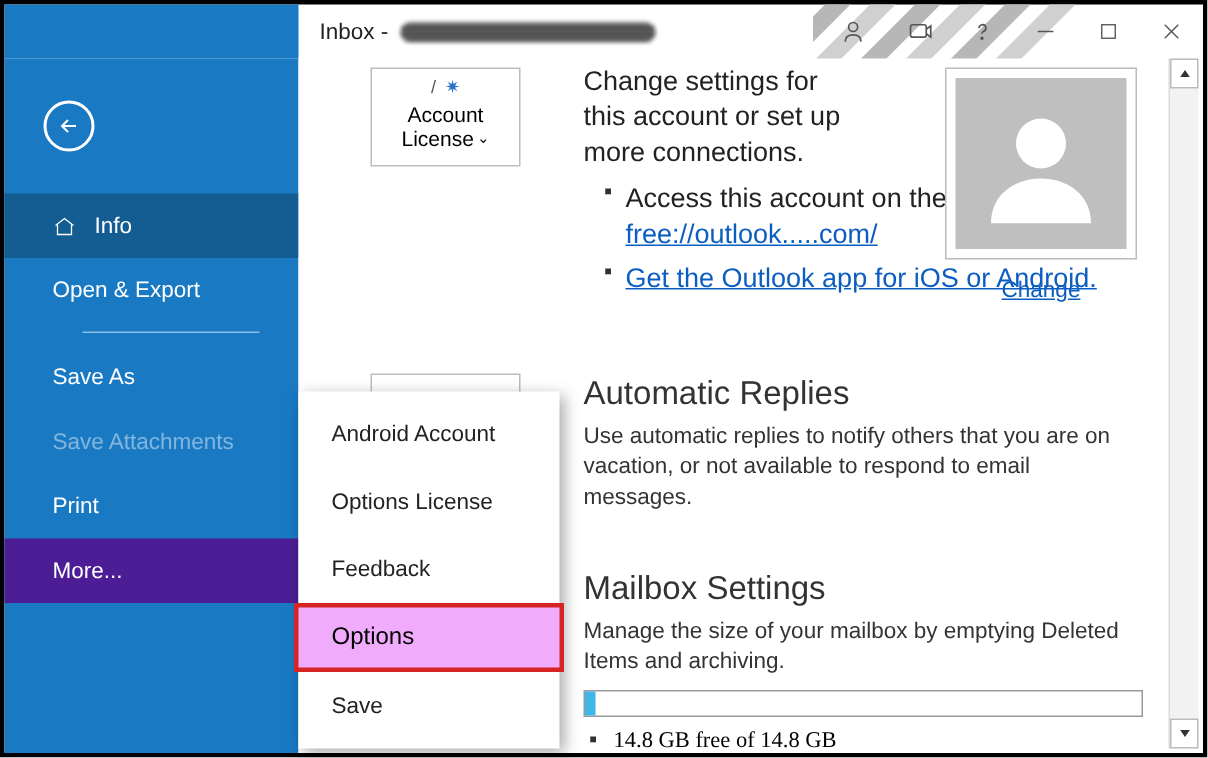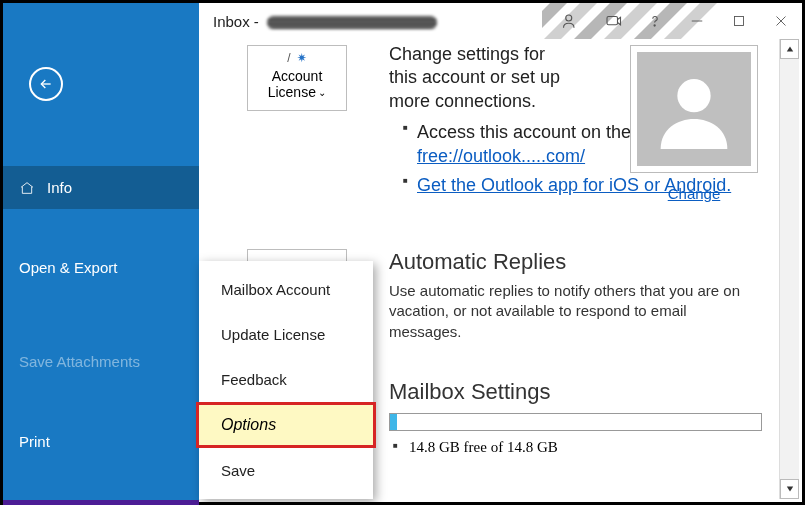--- a/index.html
+++ b/index.html
@@ -28,21 +28,21 @@
   .ti.max svg{stroke-width:1.2}
   .ti.close svg{stroke-width:1.2}
 
   .body { display: flex; height: calc(100% - 36px); position:relative; z-index:1;}
 
   
   .sidebar { width: 196px; background: #1979c3; color: #fff; display:flex; flex-direction:column; }
   .back { padding: 28px 0 28px 26px; }
   .back-circle { width: 34px; height: 34px; border: 2px solid #fff; border-radius: 50%; display:flex; align-items:center; justify-content:center;}
   .back-circle svg { width:16px; height:16px; stroke:#fff; fill:none; stroke-width:2;}
-  .sb-item { padding: 13px 0 13px 16px; font-size: 15px; color:#fff; display:flex; align-items:center; gap:12px; cursor:pointer;margin-top:37px;}
+  .sb-item { padding: 13px 0 13px 32px; font-size: 15px; color:#fff; display:flex; align-items:center; gap:12px; cursor:pointer;}
   .sb-item.selected { background: #135d93; }
   .sb-item.more-sel { background: #4c1d95; }
   .sb-item .ico { width:16px; height:16px; display:inline-flex; align-items:center; justify-content:center;}
   .sb-item .ico svg { width:16px; height:16px; stroke:#fff; fill:none; stroke-width:1.3;}
   .sb-divider { height:1px; background: rgba(255,255,255,0.5); margin: 6px 26px 8px 52px;}
   .sb-item.disabled { color: rgba(255,255,255,0.45); }
 
   
   .main { flex:1; position:relative; background:#fff; overflow:hidden;}
   .main-inner { position:absolute; inset:0; padding: 8px 18px 8px 56px; overflow:hidden;}
@@ -79,21 +79,21 @@
   .section-btn.s-auto { top: 210px;}
   .section-btn.s-auto .icn{ display:inline-block; width:30px; height:2px; background:#333; border-top:2px solid #333; border-bottom:2px solid #333; position:relative; top:-2px;}
   .mailbox-bar { margin-top:8px; width: 100%; height:18px; border:1px solid #999; background:#fff; position:relative;}
   .mailbox-bar .fill { position:absolute; left:0; top:0; bottom:0; width:2%; background:#3fb6e8;}
   .mailbox-free { margin-top:8px; position:relative; padding-left:20px; font-size:15px;font-family:Liberation Serif, serif;}
   .mailbox-free::before { content:"■"; position:absolute; left:4px; top:2px; font-size:8px; color:#333;}
 
   
   .flyout { position:absolute; left:196px; top:258px; width:174px; background:#fff; z-index:5; box-shadow: 3px 3px 10px rgba(0,0,0,0.35); padding: 6px 0;}
   .flyout .fo-item { padding: 14px 22px; font-size:15px; color:#222; cursor:pointer; position:relative;}
-  .fo-highlight { border: 3px solid #d62424; margin: 0 -3px; background:#fef9c3;font-style:italic;}
+  .fo-highlight { border: 3px solid #d62424; margin: 0 -3px; background:#f0abfc;}
   .fo-highlight .fo-item-in { padding: 11px 22px; }
 
   
   .vscroll { position:absolute; right:3px; top:36px; bottom:3px; width:20px; background:#f2f2f2; border-left:1px solid #ddd; z-index:3; display:flex; flex-direction:column; align-items:center;}
   .vscroll .arr { width:100%; height:20px; display:flex; align-items:center; justify-content:center; background:#fff; border:1px solid #bbb;}
   .vscroll .arr svg{ width:8px; height:8px; fill:#333;}
   .vscroll .track { flex:1; }
 
 </style>
 </head>
@@ -172,20 +172,23 @@
               <path d="M3 11l9-7 9 7"></path>
               <path d="M5 10v10h14V10"></path>
             </svg>
           </span>
         <span>Info</span>
       </div>
       <div class="sb-item">
         <span>Open &amp; Export</span>
       </div>
       <div class="sb-divider"></div>
+      <div class="sb-item">
+        <span>Save As</span>
+      </div>
       <div class="sb-item disabled">
         <span>Save Attachments</span>
       </div>
       <div class="sb-item">
         <span>Print</span>
       </div>
       <div class="sb-item more-sel">
         <span>More...</span>
       </div>
     </div>
@@ -232,34 +235,35 @@
         <div class="section-btn s-auto">
           <span class="icn"></span>
         </div>
         <div class="section sec-auto">
           <h2>Automatic Replies</h2>
           <p>Use automatic replies to notify others that you are on vacation, or not available to respond to email messages.</p>
         </div>
 
         <div class="section sec-mail">
           <h2>Mailbox Settings</h2>
+          <p>Manage the size of your mailbox by emptying Deleted Items and archiving.</p>
           <div class="mailbox-bar">
             <div class="fill"></div>
           </div>
           <div class="mailbox-free">14.8 GB free of 14.8 GB</div>
         </div>
 
       </div>
     </div>
 
   </div>
 
   <div class="flyout">
-    <div class="fo-item">Mailbox Account</div>
-    <div class="fo-item">Update License</div>
+    <div class="fo-item">Android Account</div>
+    <div class="fo-item">Options License</div>
     <div class="fo-item">Feedback</div>
     <div class="fo-highlight">
       <div class="fo-item-in">Options</div>
     </div>
     <div class="fo-item">Save</div>
   </div>
 
   <div class="vscroll">
     <div class="arr">
         <svg viewBox="0 0 10 10">

